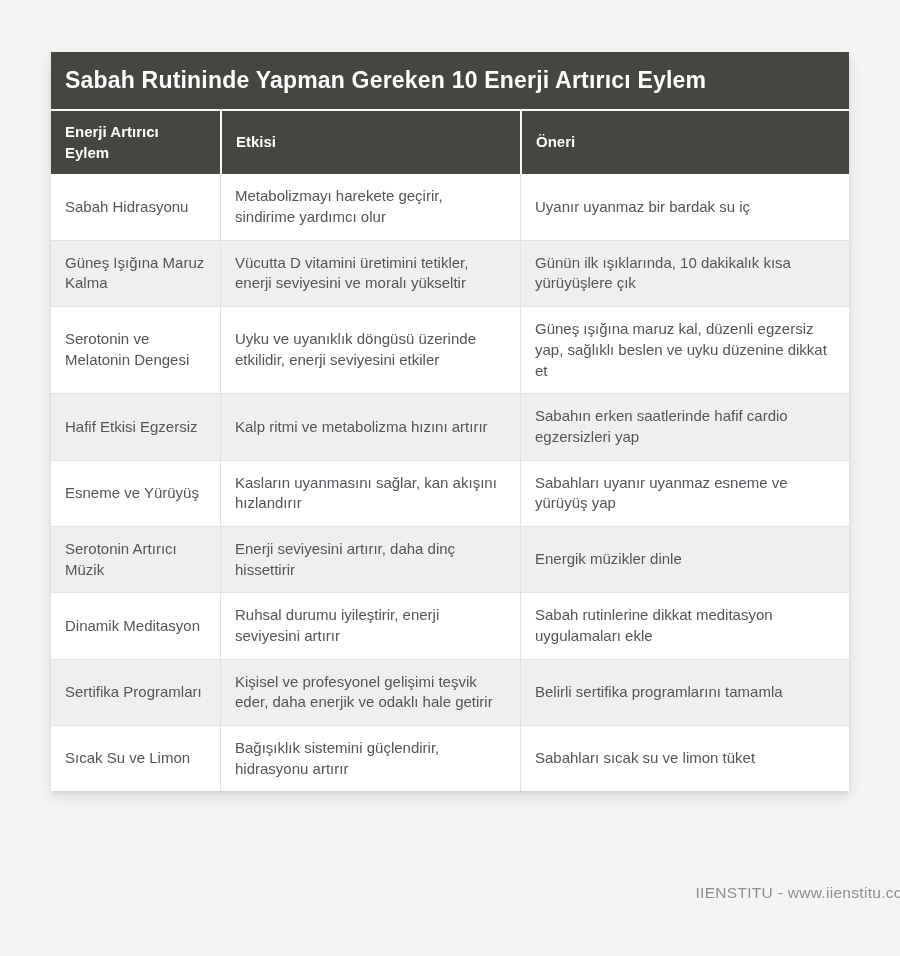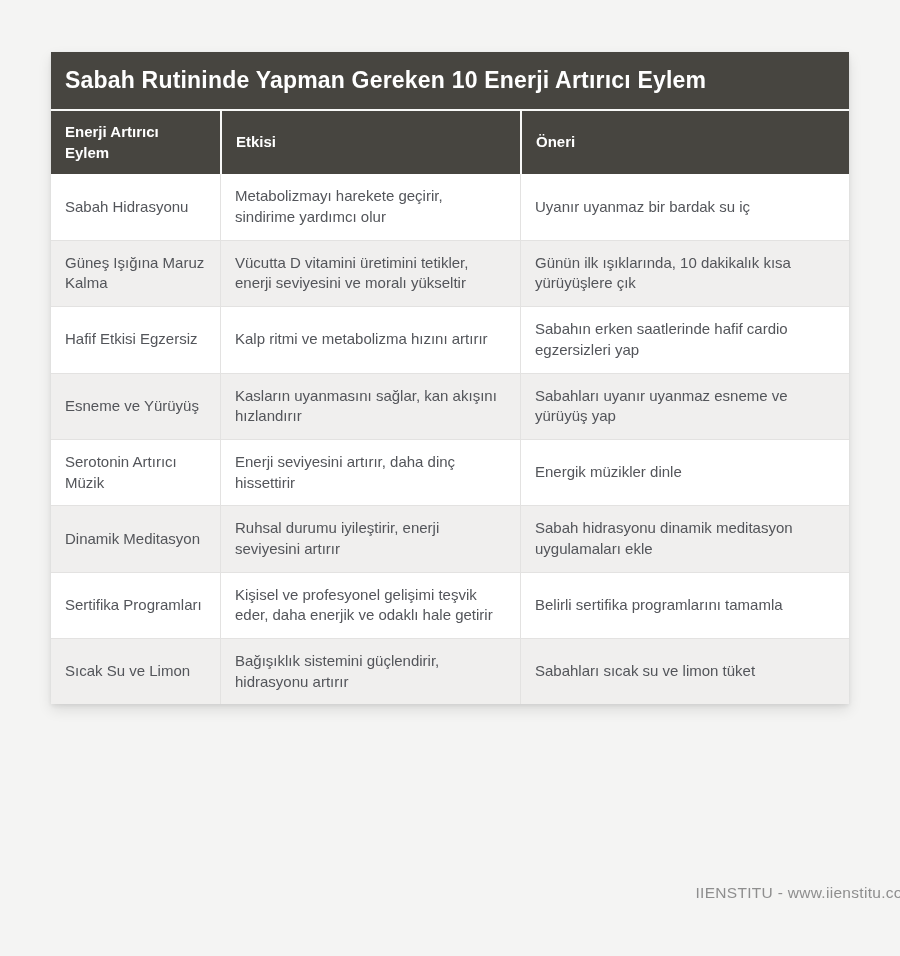--- a/index.html
+++ b/index.html
@@ -116,38 +116,43 @@
           <td>Sabah Hidrasyonu</td>
           <td>Metabolizmayı harekete geçirir, sindirime yardımcı olur</td>
           <td>Uyanır uyanmaz bir bardak su iç</td>
         </tr>
         <tr>
           <td>Güneş Işığına Maruz Kalma</td>
           <td>Vücutta D vitamini üretimini tetikler, enerji seviyesini ve moralı yükseltir</td>
           <td>Günün ilk ışıklarında, 10 dakikalık kısa yürüyüşlere çık</td>
         </tr>
         <tr>
+          <td>Serotonin ve Melatonin Dengesi</td>
+          <td>Uyku ve uyanıklık döngüsü üzerinde etkilidir, enerji seviyesini etkiler</td>
+          <td>Güneş ışığına maruz kal, düzenli egzersiz yap, sağlıklı beslen ve uyku düzenine dikkat et</td>
+        </tr>
+        <tr>
           <td>Hafif Etkisi Egzersiz</td>
           <td>Kalp ritmi ve metabolizma hızını artırır</td>
           <td>Sabahın erken saatlerinde hafif cardio egzersizleri yap</td>
         </tr>
         <tr>
           <td>Esneme ve Yürüyüş</td>
           <td>Kasların uyanmasını sağlar, kan akışını hızlandırır</td>
           <td>Sabahları uyanır uyanmaz esneme ve yürüyüş yap</td>
         </tr>
         <tr>
           <td>Serotonin Artırıcı Müzik</td>
           <td>Enerji seviyesini artırır, daha dinç hissettirir</td>
           <td>Energik müzikler dinle</td>
         </tr>
         <tr>
           <td>Dinamik Meditasyon</td>
           <td>Ruhsal durumu iyileştirir, enerji seviyesini artırır</td>
-          <td>Sabah hidrasyonu dinamik meditasyon uygulamaları ekle</td>
+          <td>Sabah rutinlerine dikkat meditasyon uygulamaları ekle</td>
         </tr>
         <tr>
           <td>Sertifika Programları</td>
           <td>Kişisel ve profesyonel gelişimi teşvik eder, daha enerjik ve odaklı hale getirir</td>
           <td>Belirli sertifika programlarını tamamla</td>
         </tr>
         <tr>
           <td>Sıcak Su ve Limon</td>
           <td>Bağışıklık sistemini güçlendirir, hidrasyonu artırır</td>
           <td>Sabahları sıcak su ve limon tüket</td>

